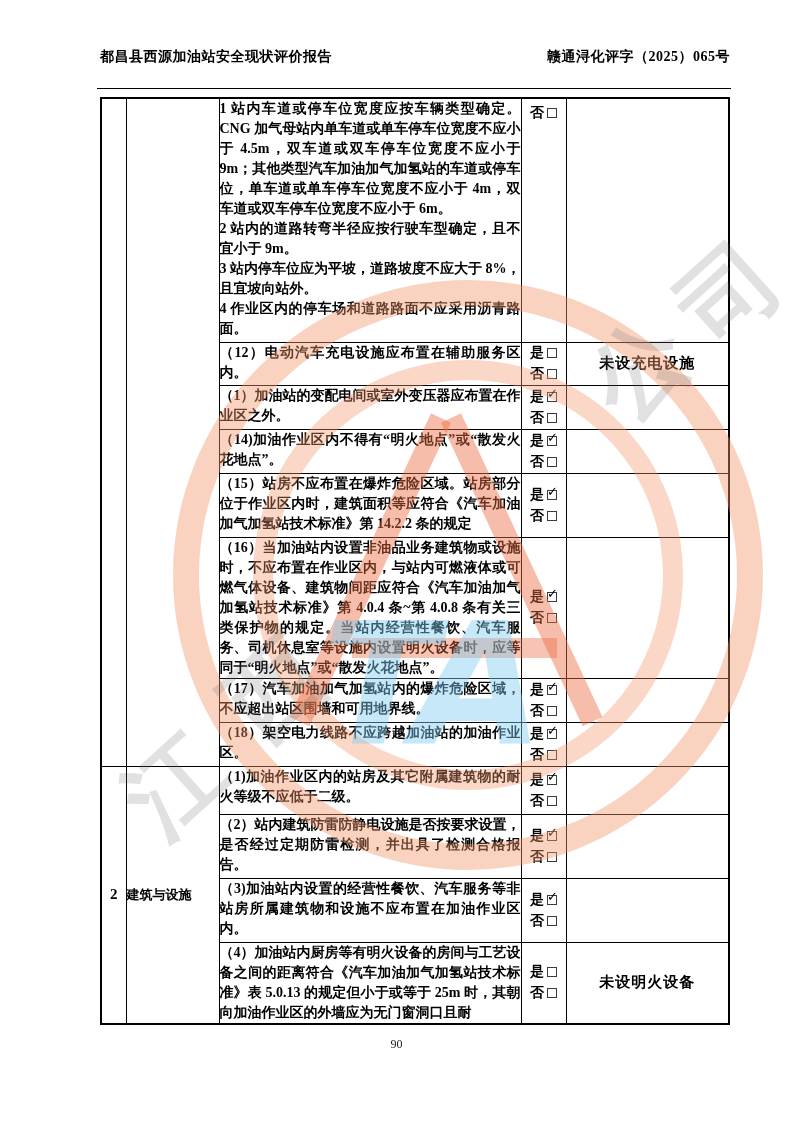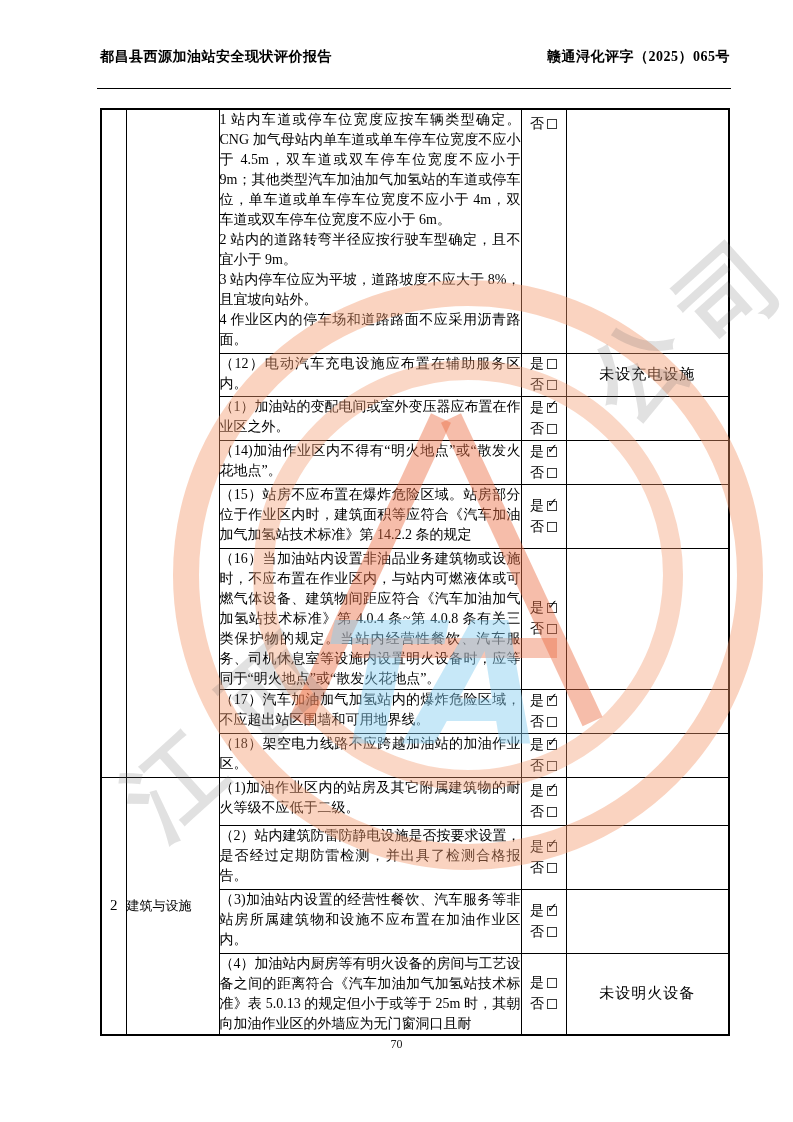--- a/index.html
+++ b/index.html
@@ -16,23 +16,23 @@
     display:flex;justify-content:space-between;align-items:flex-end;
     font-size:14px;font-weight:bold;letter-spacing:.5px;
   }
   .header-rule{
     position:absolute;left:97px;top:88px;width:634px;height:0;
     border-top:1.5px solid #000;
   }
 
   
   table.review{
-    position:absolute;left:100px;top:108px;width:628px;
+    position:absolute;left:100px;top:97px;width:628px;
     border-collapse:collapse;table-layout:fixed;
-    border:2px solid #000;z-index:1;
+    border:2px solid #000;z-index:1;font-weight:bold;
   }
   table.review td{border:1px solid #000;padding:0;overflow:hidden;}
   col.c-idx{width:25px;} col.c-cat{width:93px;} col.c-content{width:302px;}
   col.c-yn{width:45px;} col.c-remark{width:163px;}
 
   td.cell-idx{text-align:center;vertical-align:middle;font-size:15px;}
   td.cell-cat{text-align:left;vertical-align:middle;font-size:13px;line-height:22px;padding:0 12px;}
   td.cell-content{
     vertical-align:top;font-size:14px;line-height:20px;
     padding:1px 4px 0 4px;text-align:justify;white-space:pre-line;
@@ -281,14 +281,14 @@
     <div class="wm-a-leg wm-a-left"></div>
     <div class="wm-a-leg wm-a-right"></div>
     <div class="wm-a-bar"></div>
     <div class="wm-blue">TA</div>
     <span class="wm-glyph" style="left:128px;top:738px">江</span>
     <span class="wm-glyph" style="left:228px;top:642px">西</span>
     <span class="wm-glyph" style="left:592px;top:322px">公</span>
     <span class="wm-glyph" style="left:682px;top:246px">司</span>
   </div>
 
-  <div class="page-number">70</div>
+  <div class="page-number">90</div>
 </div>
 
 </body></html>

